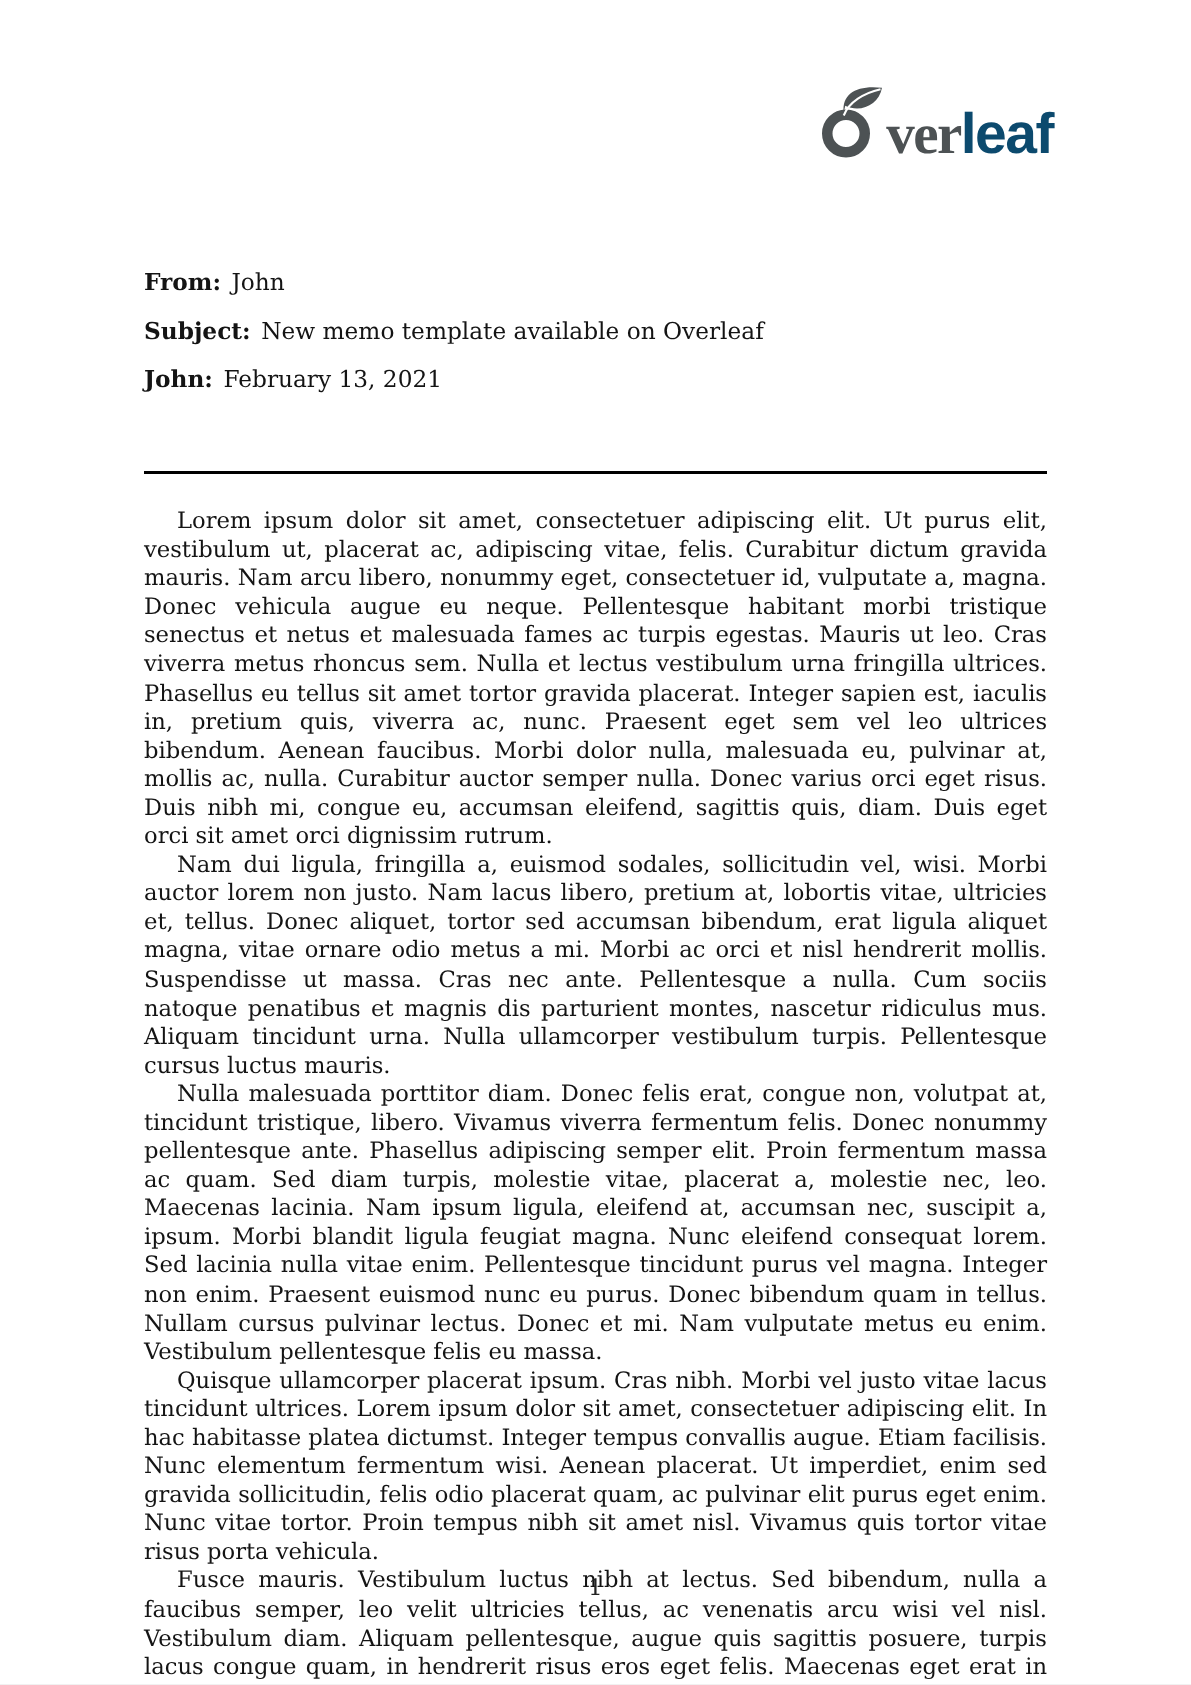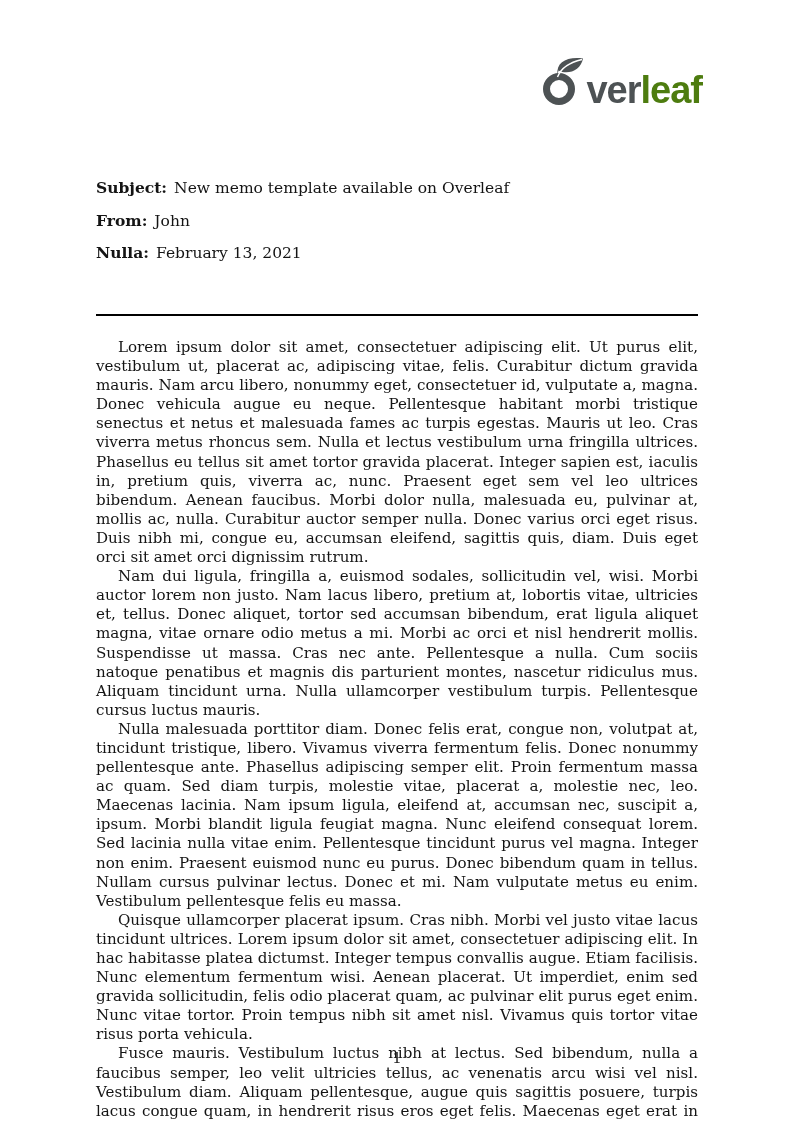--- a/index.html
+++ b/index.html
@@ -20,22 +20,22 @@
     display:flex; align-items:flex-end;
   }
   .logo svg { display:block; margin-right:1px; }
   .logo-text {
     font-family:"Liberation Sans", sans-serif;
     font-weight:bold;
     font-size:38px;
     line-height:0.82;
     letter-spacing:-1px;
   }
-  .logo-gray  { color:#4d5254; }
-  .logo-green { color:#4d7c0f; }
+  .logo-gray  { color:#4d5254;font-family:Liberation Serif, serif; }
+  .logo-green { color:#0c4a6e; }
 
   
   .memo-header {
     position:absolute; top:178px; left:96px; right:96px;
     font-size:15.5px; line-height:19px;
   }
   .memo-row { margin-bottom:12.5px; }
   .memo-label { font-weight:bold; margin-right:7px; }
 
   
@@ -71,27 +71,27 @@
       <circle cx="18" cy="33" r="12.5" fill="none" stroke="#4d5254" stroke-width="7"></circle>
       <path d="M16.5 19 C15 6 26 0.5 42 2.5 C40 14 27.5 19.5 17.5 14.5 Z" fill="#4d5254"></path>
       <path d="M16.5 21 C20 12 30 6 41 3.5" fill="none" stroke="#ffffff" stroke-width="1.4"></path>
     </svg>
     <span class="logo-text logo-gray">ver</span>
     <span class="logo-text logo-green">leaf</span>
   </div>
 
   <div class="memo-header">
     <div class="memo-row">
+      <span class="memo-label">From:</span><span class="memo-value">John</span>
+    </div>
+    <div class="memo-row">
       <span class="memo-label">Subject:</span><span class="memo-value">New memo template available on Overleaf</span>
     </div>
     <div class="memo-row">
-      <span class="memo-label">From:</span><span class="memo-value">John</span>
-    </div>
-    <div class="memo-row">
-      <span class="memo-label">Nulla:</span><span class="memo-value">February 13, 2021</span>
+      <span class="memo-label">John:</span><span class="memo-value">February 13, 2021</span>
     </div>
   </div>
 
   <div class="header-rule"></div>
 
   <div class="memo-body">
     <p>Lorem ipsum dolor sit amet, consectetuer adipiscing elit. Ut purus elit, vestibulum ut, placerat ac, adipiscing vitae, felis. Curabitur dictum gravida mauris. Nam arcu libero, nonummy eget, consectetuer id, vulputate a, magna. Donec vehicula augue eu neque. Pellentesque habitant morbi tristique senectus et netus et malesuada fames ac turpis egestas. Mauris ut leo. Cras viverra metus rhoncus sem. Nulla et lectus vestibulum urna fringilla ultrices. Phasellus eu tellus sit amet tortor gravida placerat. Integer sapien est, iaculis in, pretium quis, viverra ac, nunc. Praesent eget sem vel leo ultrices bibendum. Aenean faucibus. Morbi dolor nulla, malesuada eu, pulvinar at, mollis ac, nulla. Curabitur auctor semper nulla. Donec varius orci eget risus. Duis nibh mi, congue eu, accumsan eleifend, sagittis quis, diam. Duis eget orci sit amet orci dignissim rutrum.</p>
     <p>Nam dui ligula, fringilla a, euismod sodales, sollicitudin vel, wisi. Morbi auctor lorem non justo. Nam lacus libero, pretium at, lobortis vitae, ultricies et, tellus. Donec aliquet, tortor sed accumsan bibendum, erat ligula aliquet magna, vitae ornare odio metus a mi. Morbi ac orci et nisl hendrerit mollis. Suspendisse ut massa. Cras nec ante. Pellentesque a nulla. Cum sociis natoque penatibus et magnis dis parturient montes, nascetur ridiculus mus. Aliquam tincidunt urna. Nulla ullamcorper vestibulum turpis. Pellentesque cursus luctus mauris.</p>
     <p>Nulla malesuada porttitor diam. Donec felis erat, congue non, volutpat at, tincidunt tristique, libero. Vivamus viverra fermentum felis. Donec nonummy pellentesque ante. Phasellus adipiscing semper elit. Proin fermentum massa ac quam. Sed diam turpis, molestie vitae, placerat a, molestie nec, leo. Maecenas lacinia. Nam ipsum ligula, eleifend at, accumsan nec, suscipit a, ipsum. Morbi blandit ligula feugiat magna. Nunc eleifend consequat lorem. Sed lacinia nulla vitae enim. Pellentesque tincidunt purus vel magna. Integer non enim. Praesent euismod nunc eu purus. Donec bibendum quam in tellus. Nullam cursus pulvinar lectus. Donec et mi. Nam vulputate metus eu enim. Vestibulum pellentesque felis eu massa.</p>
     <p>Quisque ullamcorper placerat ipsum. Cras nibh. Morbi vel justo vitae lacus tincidunt ultrices. Lorem ipsum dolor sit amet, consectetuer adipiscing elit. In hac habitasse platea dictumst. Integer tempus convallis augue. Etiam facilisis. Nunc elementum fermentum wisi. Aenean placerat. Ut imperdiet, enim sed gravida sollicitudin, felis odio placerat quam, ac pulvinar elit purus eget enim. Nunc vitae tortor. Proin tempus nibh sit amet nisl. Vivamus quis tortor vitae risus porta vehicula.</p>

